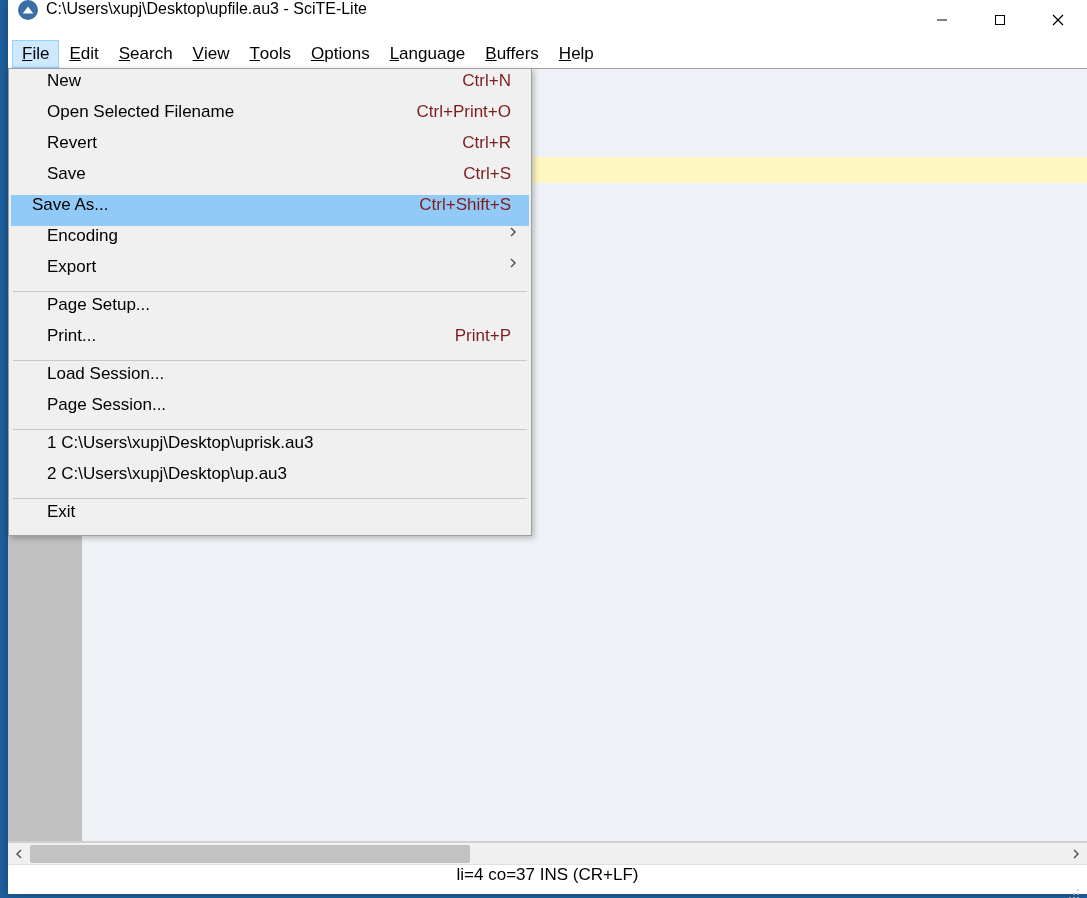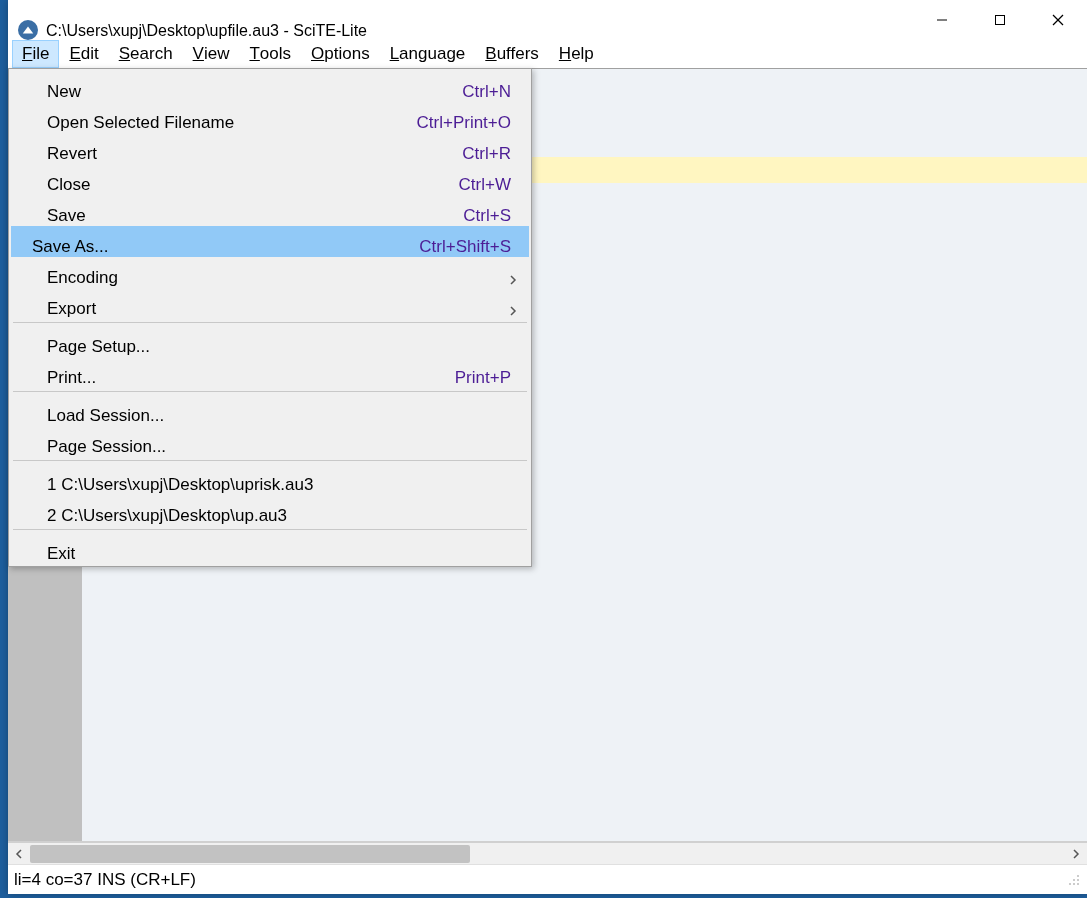--- a/index.html
+++ b/index.html
@@ -1,18 +1,18 @@
 <!DOCTYPE html>
 <html><head>
 <meta charset="utf-8">
 <style>
 * { box-sizing: border-box; margin: 0; padding: 0; }
 body { font-family: "Segoe UI", Tahoma, sans-serif; font-size: 15px; background: #1e5f9e; width: 1087px; height: 898px; overflow: hidden; position: relative; }
 .window { position: absolute; left: 8px; top: 0; width: 1079px; height: 894px; background: #fff; display: flex; flex-direction: column; box-shadow: 0 0 8px rgba(0,0,0,0.3); }
-.titlebar { height: 40px; display: flex; align-items: flex-end; background: #fff; }
+.titlebar { height: 40px; display: flex; align-items: flex-start; background: #fff; }
 .titlebar .icon { width: 20px; height: 20px; margin: 0 8px 0 10px; background: #3a6ea5; border-radius: 50%; display: inline-flex; align-items: center; justify-content: center; }
 .titlebar .icon svg { width: 14px; height: 14px; }
 .titlebar .title { flex: 1; font-size: 16px; color: #000; }
 .titlebar .controls { display: flex; }
 .titlebar .controls .btn { width: 58px; height: 40px; display: flex; align-items: center; justify-content: center; font-family: "Segoe UI Symbol", sans-serif; font-size: 14px; color: #000; }
 .menubar { height: 28px; display: flex; align-items: stretch; padding: 0 4px; background: #fff; font-size: 17px; }
 .menubar .item { padding: 2px 10px; display: flex; align-items: center; cursor: default; }
 .menubar .item.open { background: #cde8ff; border: 1px solid #99d1ff; padding: 1px 9px; }
 .menubar .item .ul { text-decoration: underline; }
 .editor-area { flex: 1; position: relative; background: #eef2f6; border-top: 1px solid #a0a0a0; border-bottom: 1px solid #d0d0d0; overflow: hidden; }
@@ -21,27 +21,27 @@
 .code .line-hl { position: absolute; left: 0; right: 0; top: 88px; height: 26px; background: #fff6c1; z-index: 0; }
 .code .text { position: relative; z-index: 1; }
 .code .text .fn { color: #000; }
 .code .text .bk { color: #8b0000; }
 .code .text .num { color: #008080; }
 .code .text .sc { color: #000; }
 .hscroll { height: 22px; background: #f0f0f0; display: flex; align-items: center; border-top: 1px solid #d0d0d0; }
 .hscroll .arrow { width: 22px; height: 22px; display: flex; align-items: center; justify-content: center; color: #555; font-size: 12px; }
 .hscroll .track { flex: 1; height: 22px; position: relative; }
 .hscroll .thumb { position: absolute; left: 0; top: 2px; height: 18px; width: 440px; background: #c2c2c2; border-radius: 2px; }
-.statusbar { height: 30px; display: flex; align-items: center; padding: 0 6px; font-size: 17px; background: #fff; border-top: 1px solid #e0e0e0; }
+.statusbar { height: 30px; display: flex; align-items: center; padding: 0 6px; font-size: 17px; background: #fff; border-top: 1px solid #e0e0e0; flex-direction: column; }
 .statusbar .grip { margin-left: auto; color: #bbb; font-size: 12px; }
 .menu { position: absolute; left: 8px; top: 68px; width: 524px; background: #f0f0f0; border: 1px solid #a0a0a0; box-shadow: 2px 2px 6px rgba(0,0,0,0.25); padding: 2px; z-index: 50; font-size: 17px; }
-.menu .row { display: flex; align-items: flex-end; height: 31px; padding: 0 18px 0 36px; cursor: default; position: relative; }
+.menu .row { display: flex; align-items: flex-start; height: 31px; padding: 0 18px 0 36px; cursor: default; position: relative; }
 .menu .row.hl { background: #91c9f7; padding-left: 21px; }
 .menu .row .label { flex: 1; }
-.menu .row .accel { color: #4c1d95; margin-top: 16px; }
+.menu .row .accel { color: #7f1d1d; }
 .menu .row .sub { position: absolute; right: 12px; color: #555; font-size: 12px; }
 .menu .sep { height: 1px; background: #c8c8c8; margin: 3px 2px; }
 </style>
 </head>
 <body>
 
 <div class="window">
 
   <div class="titlebar">
     <span class="icon">
@@ -134,24 +134,20 @@
     </div>
     <div class="row">
       <span class="label">Open Selected Filename</span>
       <span class="accel">Ctrl+Print+O</span>
     </div>
     <div class="row">
       <span class="label">Revert</span>
       <span class="accel">Ctrl+R</span>
     </div>
     <div class="row">
-      <span class="label">Close</span>
-      <span class="accel">Ctrl+W</span>
-    </div>
-    <div class="row">
       <span class="label">Save</span>
       <span class="accel">Ctrl+S</span>
     </div>
     <div class="row hl">
       <span class="label">Save As...</span>
       <span class="accel">Ctrl+Shift+S</span>
     </div>
     <div class="row">
       <span class="label">Encoding</span>
       <span class="sub"><svg width="8" height="10">

